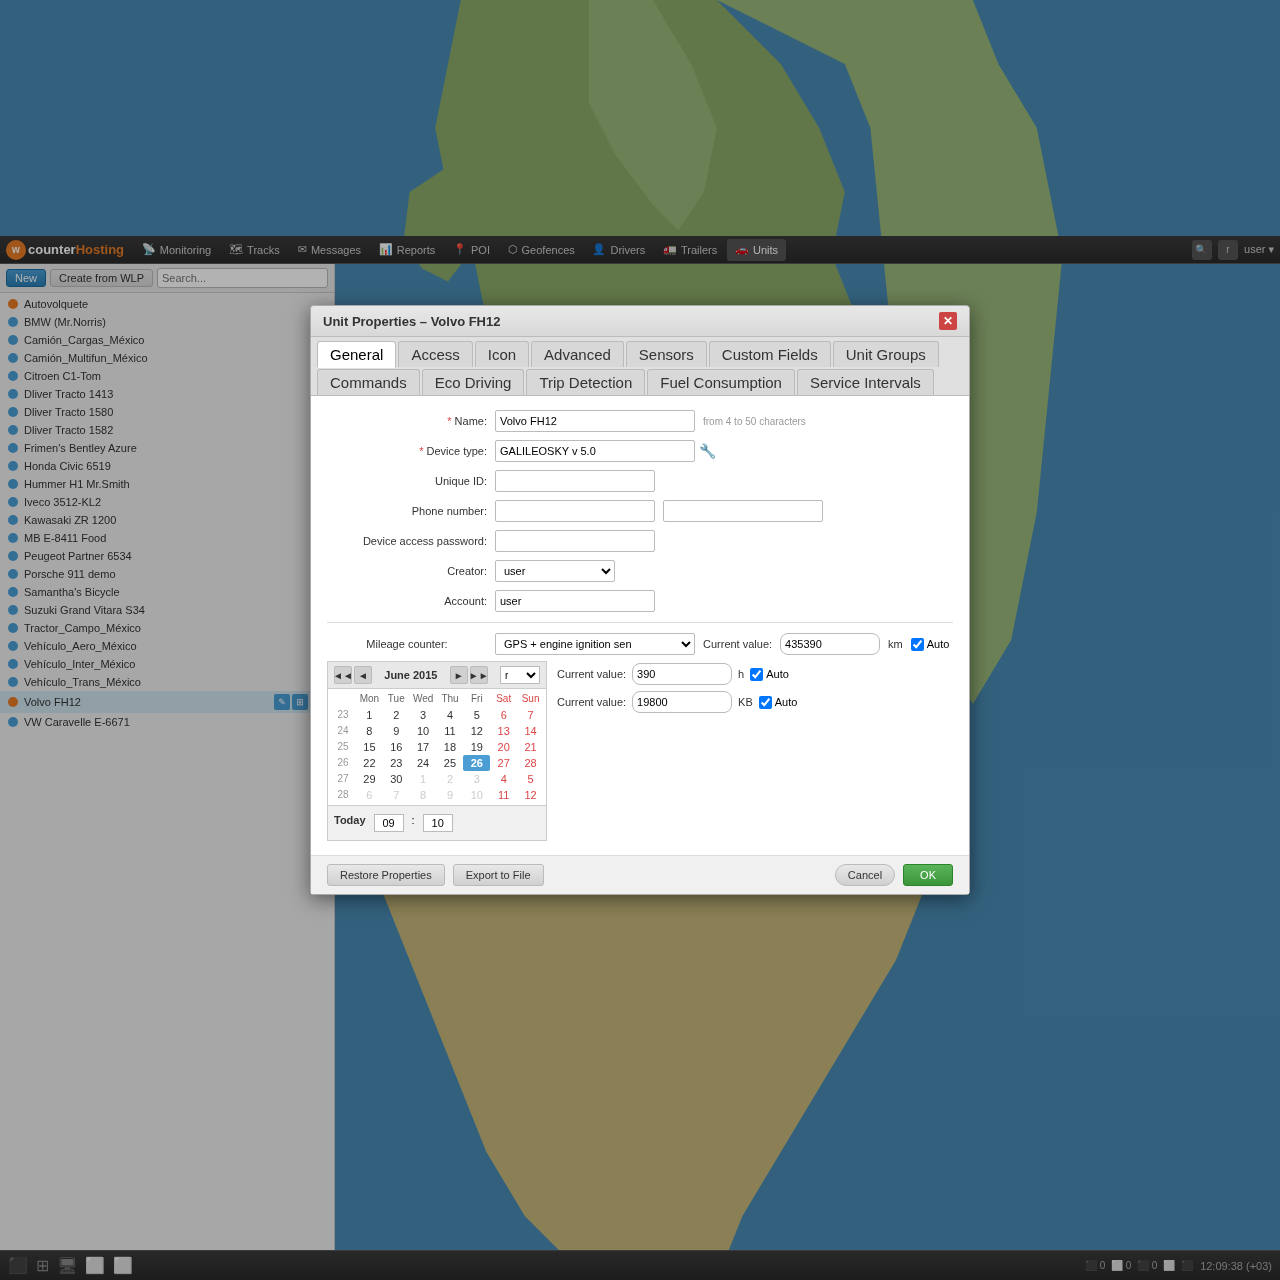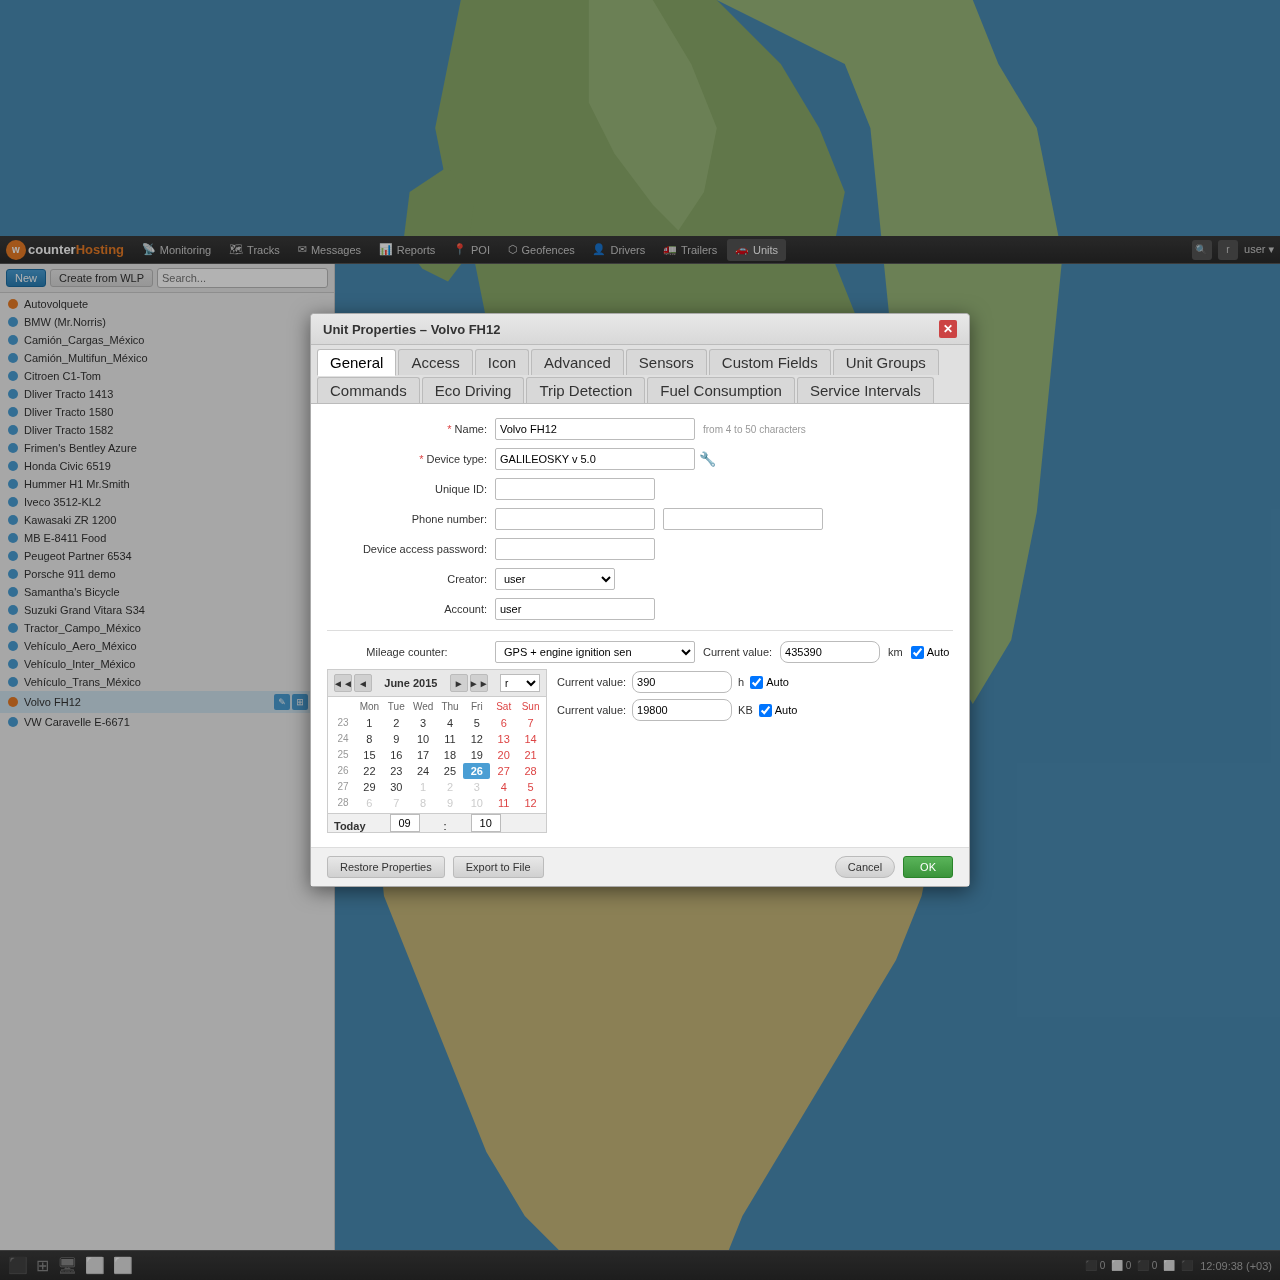--- a/index.html
+++ b/index.html
@@ -435,23 +435,23 @@
     }
     .cal-day.other-month { color: #ccc; }
     .cal-day.weekend { color: #d44; }
     .cal-day.today {
       background: #4a9ed4;
       color: #fff;
       font-weight: bold;
     }
     .cal-today-row {
       display: flex;
-      align-items: flex-end;
-      padding: 0 6px;
-      gap: 24px;
+      align-items: flex-start;
+      padding: 8px 6px;
+      gap: 8px;
       border-top: 1px solid #ccc;
       background: #f0f0f0;
     }
     .cal-today-label {
       font-size: 11px;
       color: #333;
       font-weight: bold;
     }
     .time-input {
       width: 30px;

